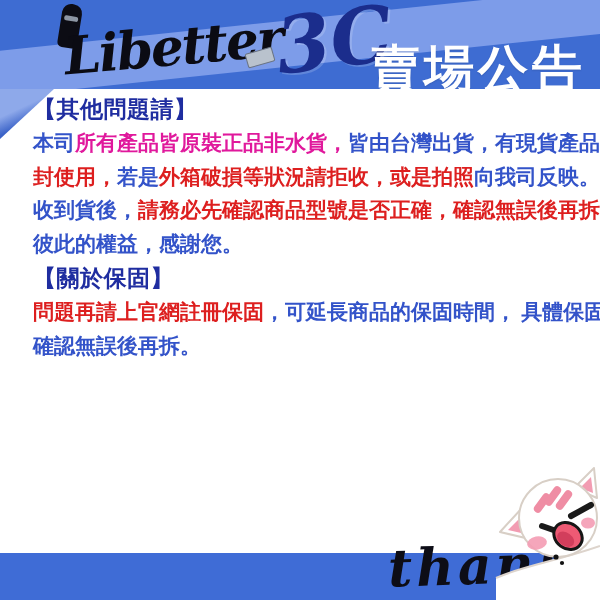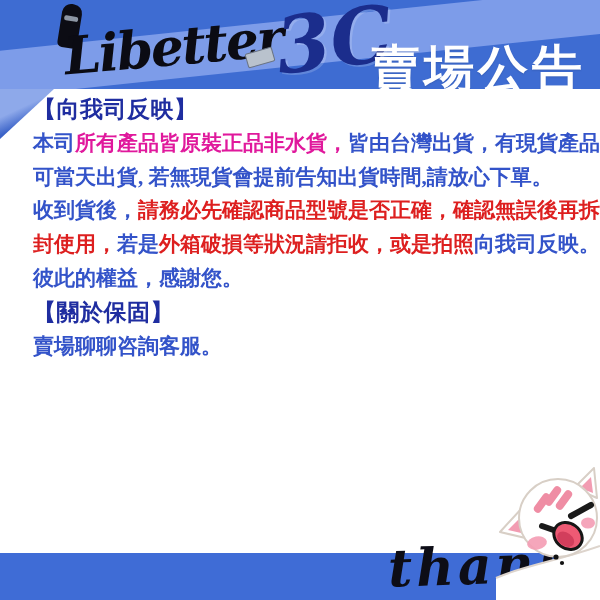--- a/index.html
+++ b/index.html
@@ -87,30 +87,30 @@
       <span class="logo-main">Libetter</span>
       <span class="logo-plug"></span>
       <span class="logo-suffix">3C</span>
     </div>
     <div class="banner-title">賣場公告</div>
   </div>
   <div class="header-wedge"></div>
 
   <div class="content">
 
-    <div class="row title-row">【向我司反映】</div>
+    <div class="row title-row">【其他問題請】</div>
     <div class="row text-row"><span class="seg" data-color="blue">本司</span><span class="seg" data-color="magenta">所有產品皆原裝正品非水貨，</span><span class="seg" data-color="blue">皆由台灣出貨，有現貨產品</span></div>
-    <div class="row text-row"><span class="seg" data-color="blue">可當天出貨, 若無現貨會提前告知出貨時間,請放心下單。</span></div>
 
+    <div class="row text-row"><span class="seg" data-color="red">封使用，</span><span class="seg" data-color="blue">若是</span><span class="seg" data-color="red">外箱破損等狀況請拒收，或是拍照</span><span class="seg" data-color="blue">向我司反映。</span></div>
     <div class="row text-row"><span class="seg" data-color="blue">收到貨後，</span><span class="seg" data-color="red">請務必先確認商品型號是否正確，確認無誤後再拆</span></div>
-    <div class="row text-row"><span class="seg" data-color="red">封使用，</span><span class="seg" data-color="blue">若是</span><span class="seg" data-color="red">外箱破損等狀況請拒收，或是拍照</span><span class="seg" data-color="blue">向我司反映。</span></div>
     <div class="row text-row"><span class="seg" data-color="blue">彼此的權益，感謝您。</span></div>
 
     <div class="row title-row">【關於保固】</div>
-    <div class="row text-row"><span class="seg" data-color="blue">賣場聊聊咨詢客服。</span></div>
+    <div class="row text-row"><span class="seg" data-color="red">問題再請上官網註冊保固</span><span class="seg" data-color="blue">，可延長商品的保固時間， 具體保固</span></div>
+    <div class="row text-row"><span class="seg" data-color="blue">確認無誤後再拆。</span></div>
 
   </div>
 
   <div class="footer"></div>
   <div class="thanks">thanks</div>
 
   <div class="mascot">
     <svg width="108" height="164" viewBox="0 0 108 164" xmlns="http://www.w3.org/2000/svg">
 
       <path d="M4,142 C30,130 62,126 108,110 L108,164 L4,164 Z" fill="#ffffff"></path>

